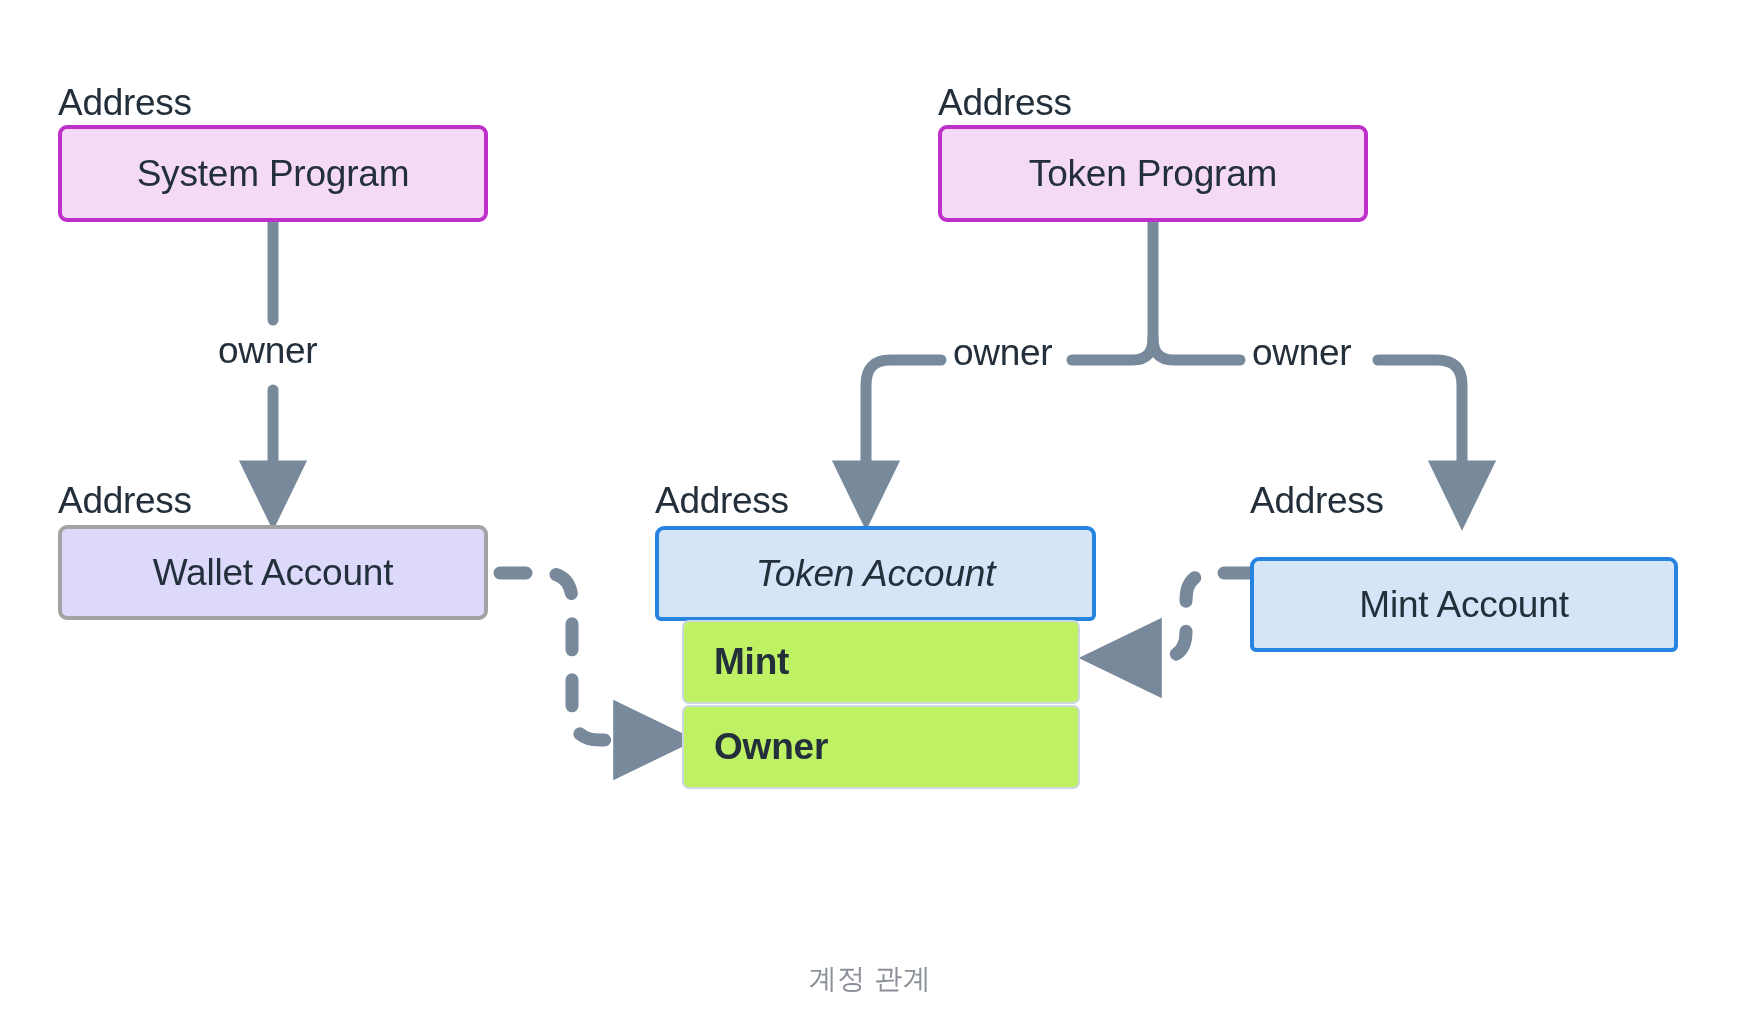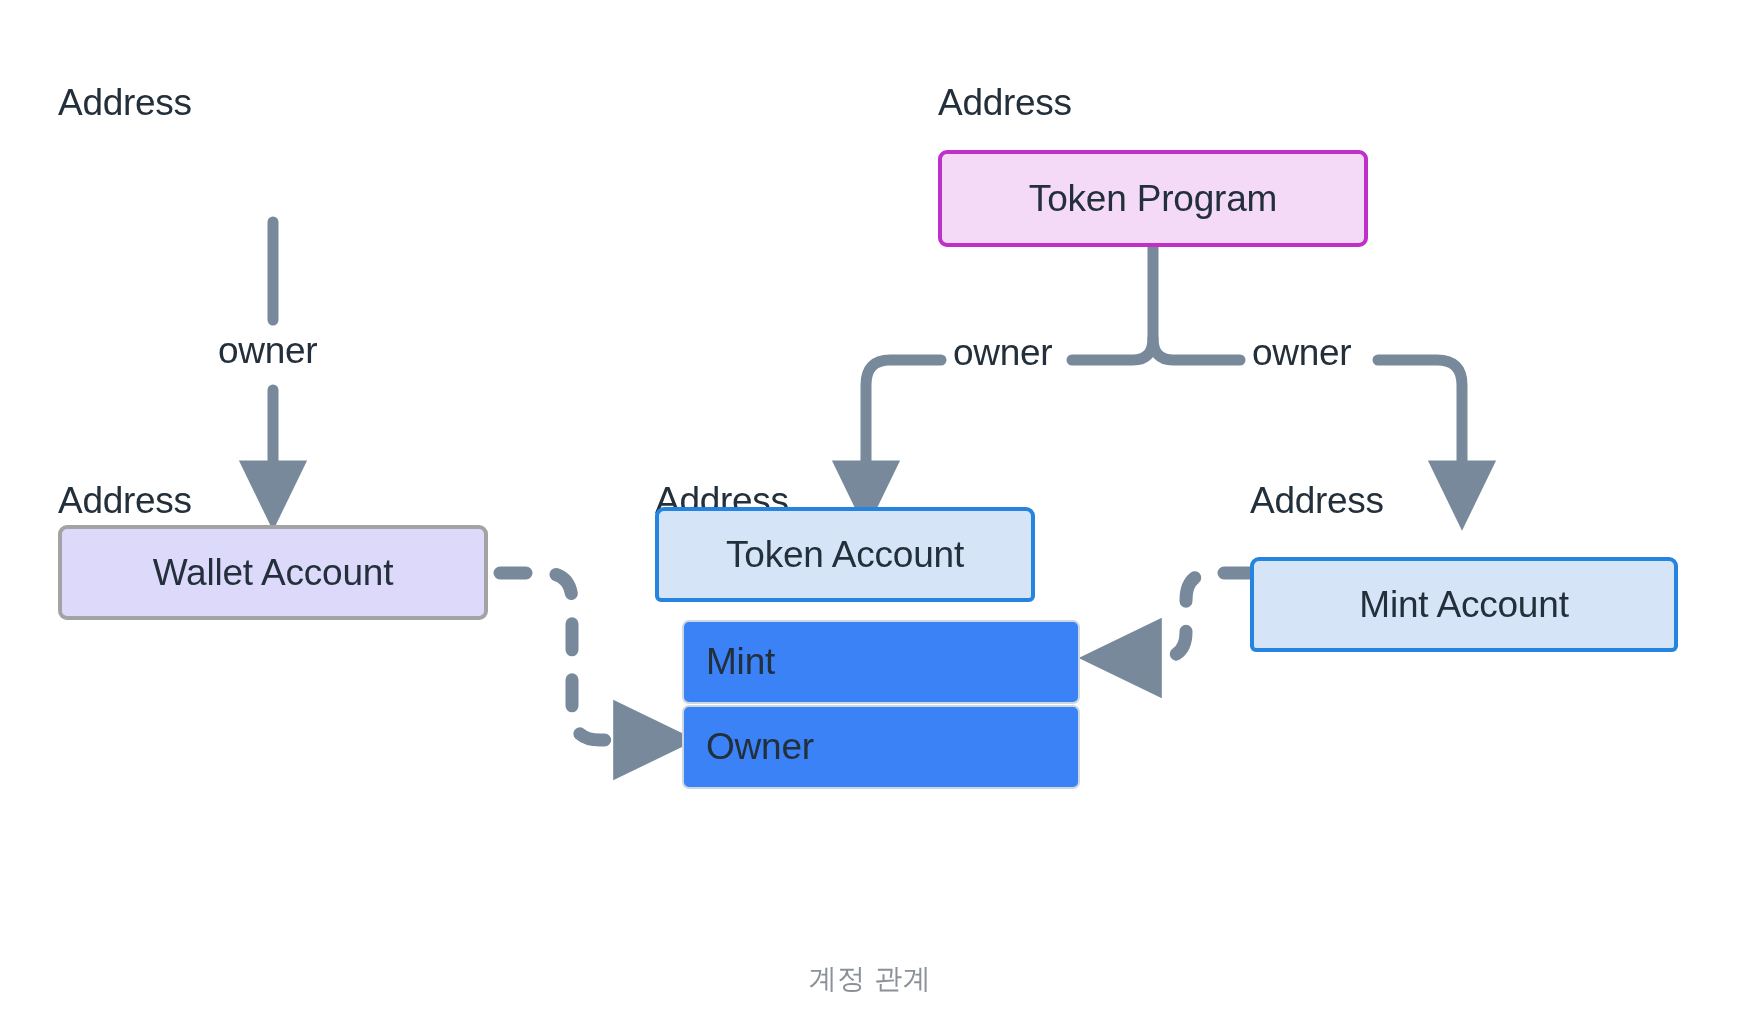--- a/index.html
+++ b/index.html
@@ -57,30 +57,31 @@
     position: absolute;
     font-size: 37px;
     color: #232f3a;
     letter-spacing: -0.3px;
     white-space: nowrap;
     text-align: right;
   }
   .field-row {
     position: absolute;
     box-sizing: border-box;
-    background: #3b82f6;
+    background: #bef264;
     border: 2px solid #ccd8e0;
     border-radius: 7px;
     display: flex;
     align-items: center;
     font-size: 37px;
     color: #232f3a;
-    padding-left: 22px;
+    padding-left: 30px;
     letter-spacing: -0.2px;
     white-space: nowrap;
+    font-weight: bold;
   }
   .edge-label {
     position: absolute;
     font-size: 37px;
     color: #232f3a;
     letter-spacing: -0.3px;
     white-space: nowrap;
     background: #ffffff;
     padding: 0 6px;
     line-height: 1;
@@ -127,33 +128,36 @@
     <g>
       <path d="M 500 573 L 545 573 Q 572 573 572 602 L 572 712 Q 572 740 600 740 L 660 740" stroke="#78899b" stroke-width="13" fill="none" stroke-linecap="round" stroke-dasharray="26 30" marker-end="url(#ah)"></path>
     </g>
 
     <g>
       <path d="M 1250 573 L 1212 573 Q 1186 573 1186 600 L 1186 632 Q 1186 658 1160 658 L 1115 658" stroke="#78899b" stroke-width="13" fill="none" stroke-linecap="round" stroke-dasharray="26 30" marker-end="url(#ah)"></path>
     </g>
   </svg>
 
   <div class="addr-label" style="left:58px; top:82px;">Address</div>
+  <div class="node program" style="left:58px; top:125px; width:430px; height:97px;">
+    <span>System Program</span>
+  </div>
 
   <div class="addr-label" style="left:938px; top:82px;">Address</div>
-  <div class="node program" style="left:938px; top:125px; width:430px; height:97px;margin-top:25px;">
+  <div class="node program" style="left:938px; top:125px; width:430px; height:97px;">
     <span>Token Program</span>
   </div>
 
   <div class="addr-label" style="left:58px; top:480px;">Address</div>
   <div class="node wallet" style="left:58px; top:525px; width:430px; height:95px;">
     <span>Wallet Account</span>
   </div>
 
   <div class="addr-label" style="left:655px; top:480px;">Address</div>
-  <div class="node account-header" style="left:655px; top:507px; width:380px; height:95px;">
+  <div class="node account-header" style="left:655px; top:526px; width:441px; height:95px;font-style:italic;">
     <span>Token Account</span>
   </div>
 
   <div class="field-row" style="left:682px; top:620px; width:398px; height:84px;">
     <span>Mint</span>
   </div>
   <div class="field-row" style="left:682px; top:705px; width:398px; height:84px;">
     <span>Owner</span>
   </div>
 

